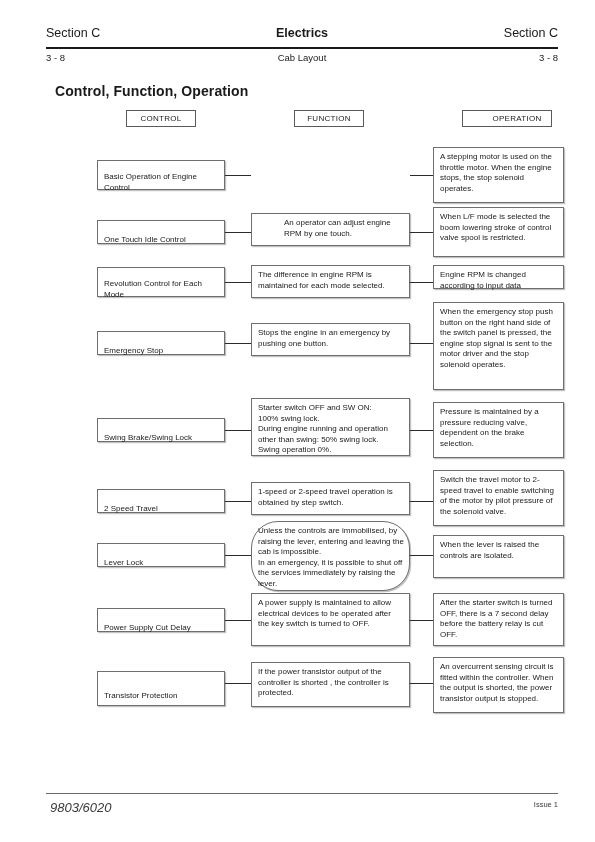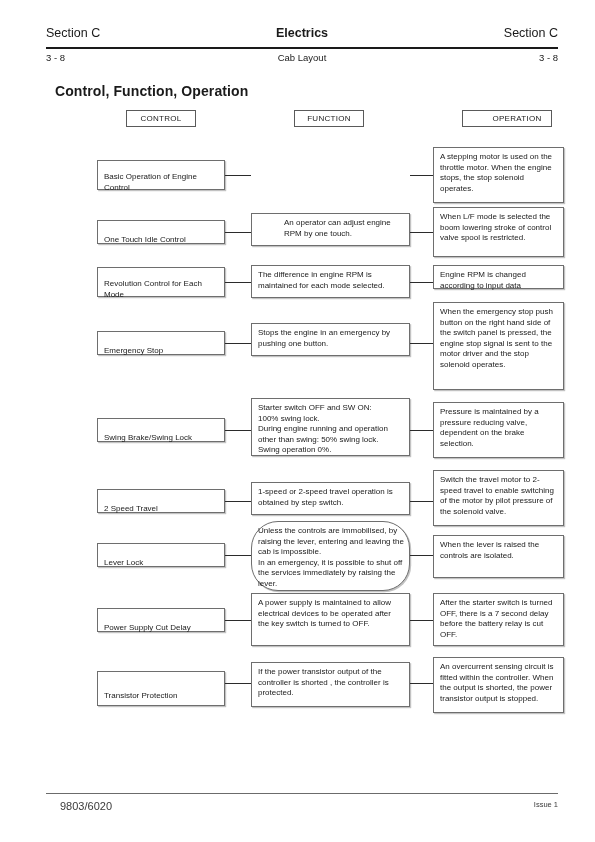--- a/index.html
+++ b/index.html
@@ -134,24 +134,25 @@
   }
   #page-footer {
     position: absolute;
     left: 46px;
     top: 800px;
     width: 512px;
     height: 14px;
   }
   .ftr-left {
     position: absolute;
-    left: 14px;
-    top: 0;
-    font-size: 11px;
+    left: 4px;
+    top: 0;
+    font-size: 13px;
     color: #3a3a3a;
+    font-style: italic;
   }
   .ftr-right {
     position: absolute;
     right: 0;
     top: 0;
     font-size: 7.5px;
     color: #3a3a3a;
   }
 </style>
 </head>

